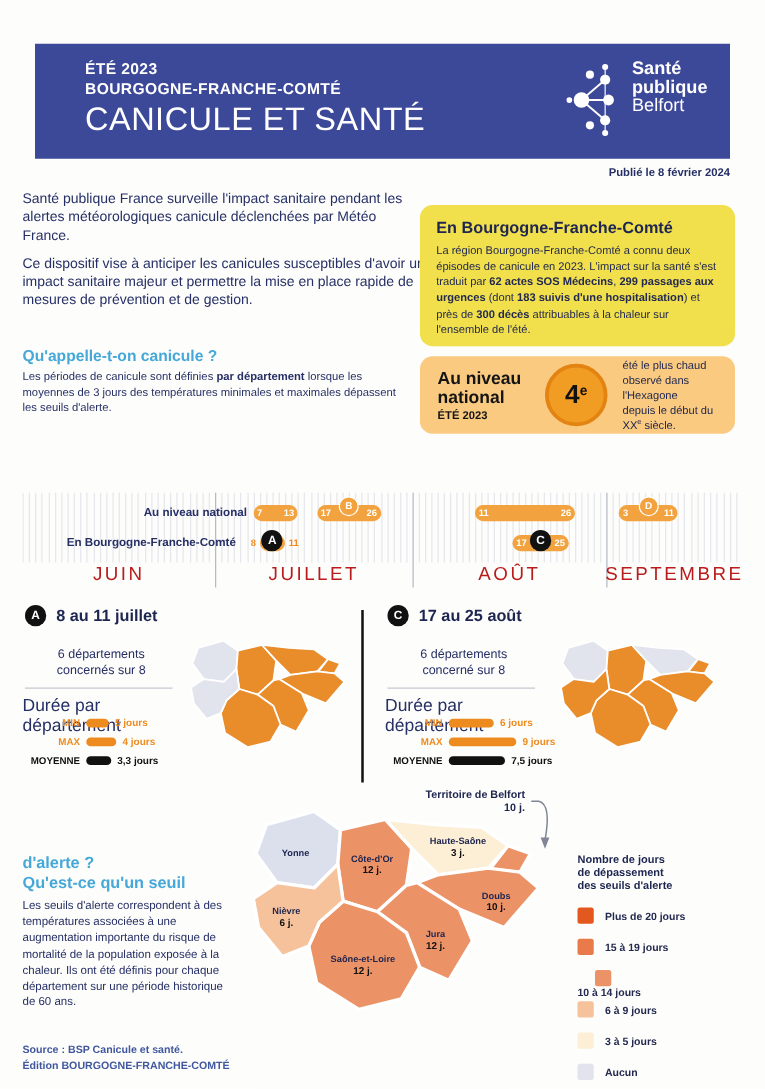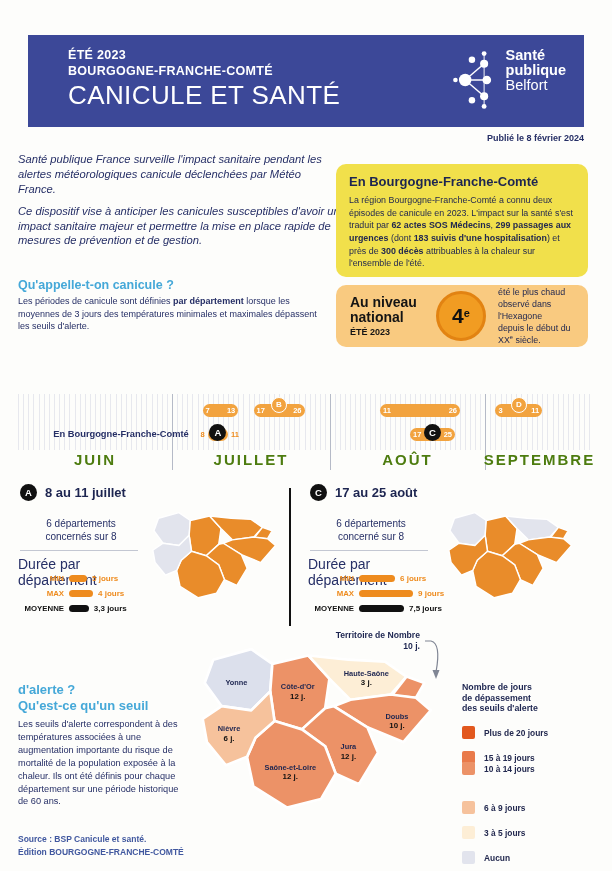--- a/index.html
+++ b/index.html
@@ -7,21 +7,21 @@
         font-family:"Liberation Sans",sans-serif;color:#262f66;}
   .abs{position:absolute;}
   
   .header{left:28px;top:35px;width:556px;height:92px;background:#3c4898;}
   .hdr-kicker{font-size:12.5px;font-weight:bold;color:#fff;line-height:1.3;letter-spacing:.3px;}
   .hdr-title{font-size:26px;font-weight:normal;color:#fff;letter-spacing:.4px;}
   .logo{display:flex;align-items:flex-start;gap:7px;}
   .logo-text{color:#fff;font-size:14.5px;line-height:1.02;}
   .published{font-size:9px;font-weight:bold;text-align:right;}
   
-  .intro p{margin:0 0 7px 0;font-size:11.2px;line-height:1.33;font-style:italic;}
+  .intro p{margin:0 0 7px 0;font-size:11.2px;line-height:1.33;}
   .h-blue{color:#45a8d8;font-weight:bold;}
   .def-heading{font-size:12.5px;}
   .small-body{font-size:9px;line-height:1.4;}
   
   .yellow-box{left:336px;top:164px;width:252px;height:113px;background:#f1e04b;border-radius:10px;padding:10px 13px;box-sizing:border-box;}
   .yellow-box h3{margin:0 0 5px 0;font-size:13px;color:#1d2550;}
   .yellow-body{font-size:8.9px;line-height:1.42;color:#23294f;}
   .orange-box{left:336px;top:285px;width:252px;height:62px;background:#f9ca80;border-radius:10px;display:flex;align-items:center;box-sizing:border-box;padding:0 10px 0 14px;}
   .nb-l1{font-size:14px;font-weight:bold;color:#141414;line-height:1.05;}
   .nb-l3{font-size:9px;font-weight:bold;color:#141414;margin-top:3px;}
@@ -29,22 +29,22 @@
              display:flex;align-items:center;justify-content:center;margin:0 12px 0 14px;flex:0 0 auto;}
   .nb-badge{font-size:21px;font-weight:bold;color:#111;}
   .nb-badge .sup{font-size:11px;position:relative;top:-6px;}
   .nb-text{font-size:8.9px;line-height:1.35;color:#23294f;white-space:pre-line;}
   
   .section-title{font-size:13.5px;font-weight:bold;color:#45a8d8;line-height:1.25;}
   
   .timeline{left:18px;top:394px;width:576px;height:78px;overflow:hidden;}
   .tick{position:absolute;top:0;width:1px;height:56px;background:#e7e8ee;}
   .tick.sep{background:#b5bac7;height:76px;}
-  .month-label{position:absolute;top:57px;transform:translateX(-50%);font-size:15px;font-weight:bold;
-               color:#4d7c0f;letter-spacing:2px;}
+  .month-label{position:absolute;top:57px;transform:translateX(-50%);font-size:15px;font-weight:normal;
+               color:#b91c1c;letter-spacing:2px;}
   .tl-row-label{position:absolute;font-size:9.3px;font-weight:bold;color:#262f66;text-align:right;line-height:13px;height:13px;}
   .tl-bar{position:absolute;height:13px;border-radius:7px;background:#f2a33f;display:flex;justify-content:space-between;
           align-items:center;padding:0 3px;box-sizing:border-box;}
   .tl-num{font-size:7.5px;font-weight:bold;color:#fff;}
   .tl-num-out{position:absolute;font-size:7.5px;font-weight:bold;color:#ee8b1e;line-height:13px;}
   .tl-badge{position:absolute;border-radius:50%;text-align:center;font-weight:bold;color:#fff;z-index:2;box-sizing:border-box;}
   .tl-badge.black{width:17px;height:17px;background:#111;font-size:9.5px;line-height:17px;}
   .tl-badge.orange{width:16px;height:16px;background:#f2a33f;border:1.5px solid #fff;font-size:8px;line-height:13px;}
   
   .panel{width:270px;height:150px;}
@@ -253,20 +253,21 @@
       <div class="tick" style="left: 529.4px;"></div>
       <div class="tick" style="left: 534.6px;"></div>
       <div class="tick" style="left: 539.8px;"></div>
       <div class="tick" style="left: 545px;"></div>
       <div class="tick" style="left: 550.2px;"></div>
       <div class="tick" style="left: 555.4px;"></div>
       <div class="tick" style="left: 560.6px;"></div>
       <div class="tick" style="left: 565.8px;"></div>
       <div class="tick" style="left: 571px;"></div>
       <div class="month-label" style="left: 521.5px;">SEPTEMBRE</div>
+      <div class="tl-row-label" style="top: 10px; left: 0px; width: 179.6px;">Au niveau national</div>
       <div class="tl-bar" style="left: 184.6px; top: 10px; width: 35.7px; background: rgb(242, 163, 63);">
         <span class="tl-num">7</span>
         <span class="tl-num">13</span>
       </div>
       <div class="tl-bar" style="left: 235.5px; top: 10px; width: 51px; background: rgb(242, 163, 63);">
         <span class="tl-num">17</span>
         <span class="tl-num">26</span>
       </div>
       <div class="tl-badge orange" style="left: 253px; top: 3px;">B</div>
       <div class="tl-bar" style="left: 362px; top: 10px; width: 80px; background: rgb(242, 163, 63);">
@@ -370,21 +371,21 @@
 
   <div class="abs" style="left:18px;top:682px;width:168px;">
     <div class="h-blue seuil-heading">
       <div>d'alerte ?</div>
       <div>Qu'est-ce qu'un seuil</div>
     </div>
     <div class="small-body" style="margin-top:5px;font-size:9.2px;">Les seuils d'alerte correspondent à des températures associées à une augmentation importante du risque de mortalité de la population exposée à la chaleur. Ils ont été définis pour chaque département sur une période historique de 60 ans.</div>
   </div>
 
   <div class="abs belfort-label" style="left:308px;top:630px;width:112px;">
-    <div>Territoire de Nombre</div>
+    <div>Territoire de Belfort</div>
     <div>10 j.</div>
   </div>
   <svg class="abs" style="left:423px;top:634px;" width="22" height="50" viewBox="0 0 22 50">
     <path d="M2,7 L8,7 C16,9 16,22 13,38" fill="none" stroke="#808694" stroke-width="1.2"></path>
     <polygon points="9.5,36 16.5,36 13,45" fill="#808694"></polygon>
   </svg>
 
   <svg class="abs map" style="left:190px;top:640px;" width="264" height="202" viewBox="0 0 250 190">
     <g>
         <polygon points="22,18 58,8 78,22 76,48 58,66 30,62 14,40" fill="#dce0ec"></polygon>
@@ -420,21 +421,21 @@
       <div>des seuils d'alerte</div>
     </div>
     <div class="legend-row" style="top:44px;">
         <span class="legend-swatch" style="background: rgb(226, 88, 30);"></span>
         <span class="legend-label">Plus de 20 jours</span>
       </div>
     <div class="legend-row" style="top:69px;">
         <span class="legend-swatch" style="background: rgb(233, 122, 74);"></span>
         <span class="legend-label">15 à 19 jours</span>
       </div>
-    <div class="legend-row" style="top:80px;">
+    <div class="legend-row" style="top:94px;flex-direction:column;">
         <span class="legend-swatch" style="background: rgb(236, 146, 103);"></span>
         <span class="legend-label">10 à 14 jours</span>
       </div>
     <div class="legend-row" style="top:119px;">
         <span class="legend-swatch" style="background: rgb(246, 194, 156);"></span>
         <span class="legend-label">6 à 9 jours</span>
       </div>
     <div class="legend-row" style="top:144px;">
         <span class="legend-swatch" style="background: rgb(253, 238, 214);"></span>
         <span class="legend-label">3 à 5 jours</span>

